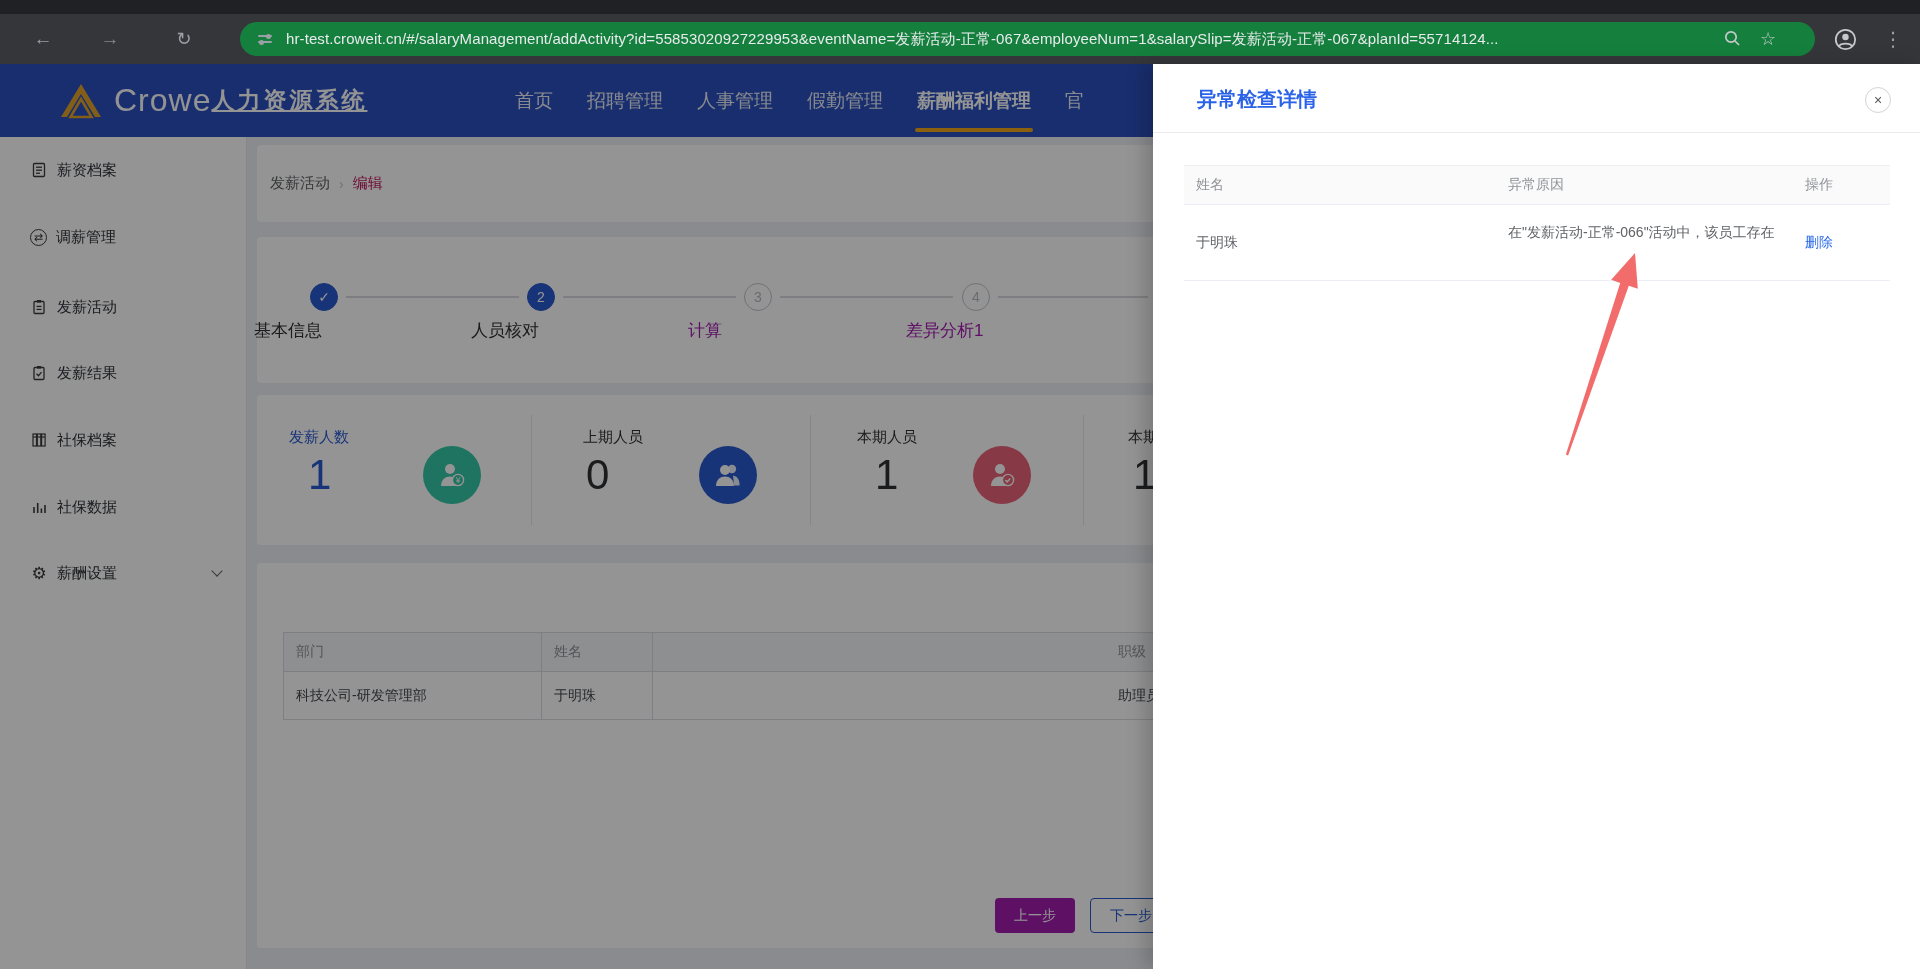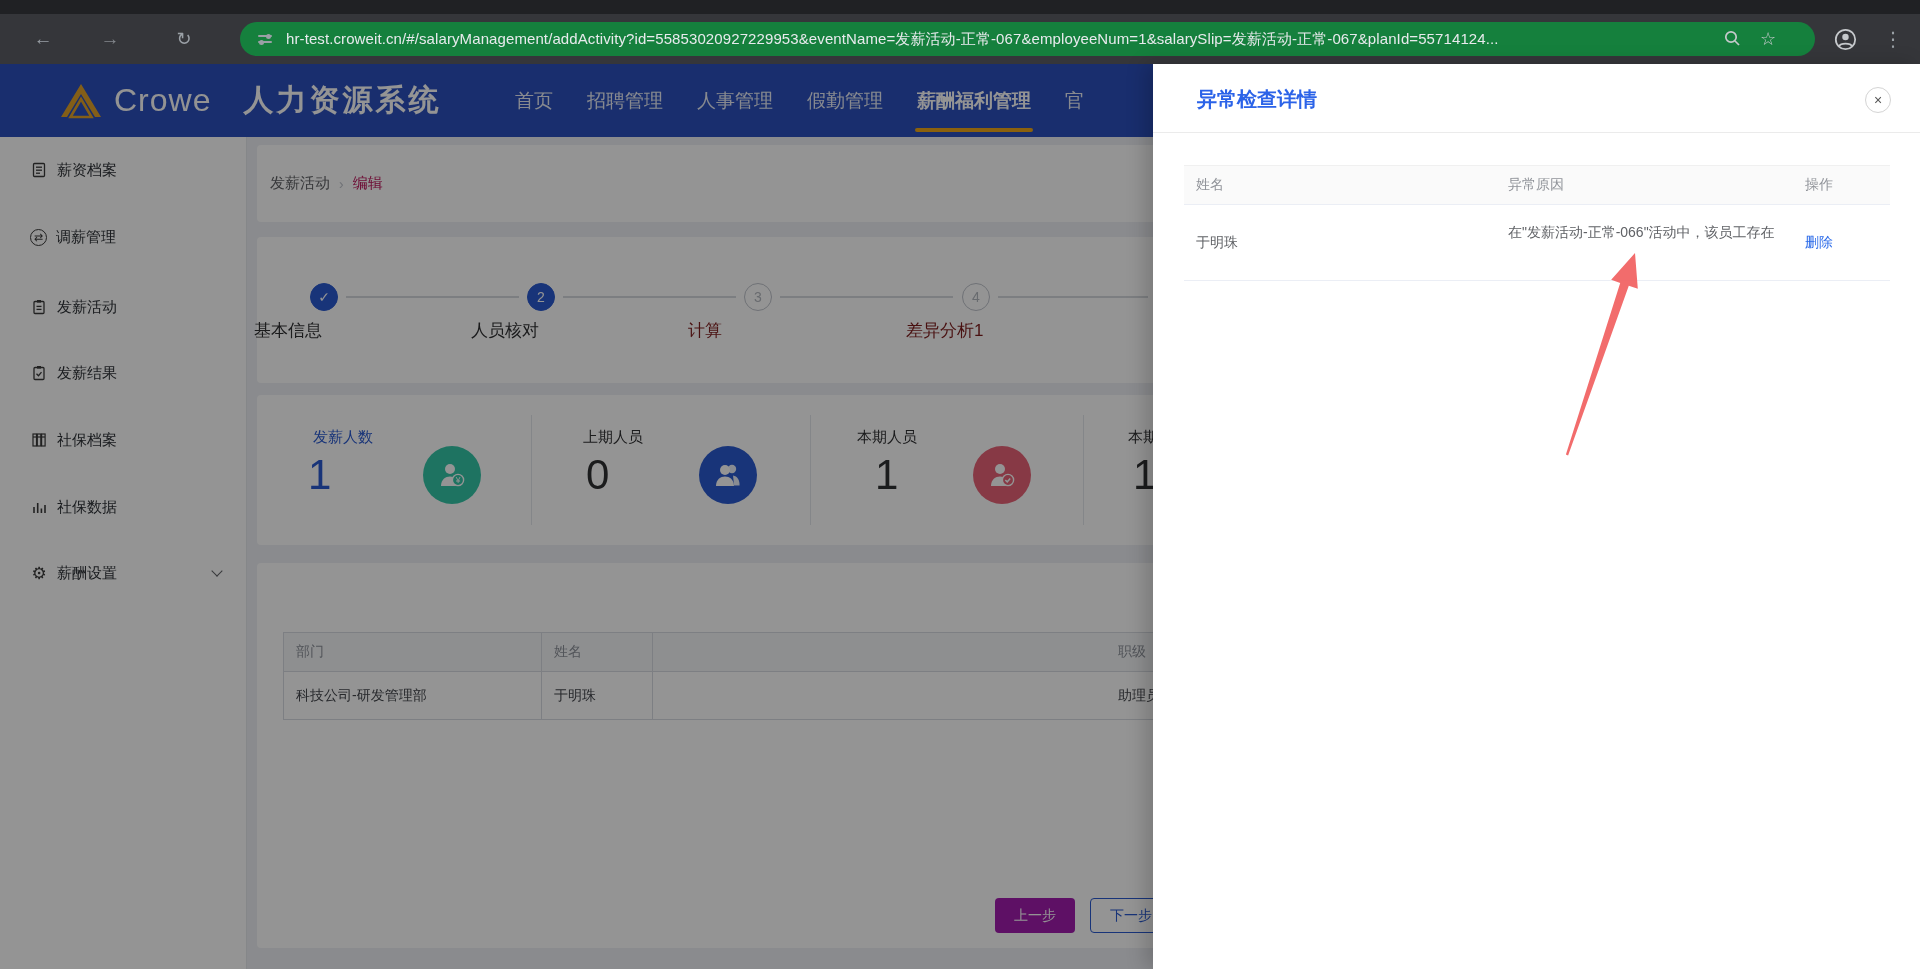--- a/index.html
+++ b/index.html
@@ -23,21 +23,21 @@
   .tune b { position:absolute; width:5px; height:5px; border-radius:50%; background:#9aa0a6; }
   .tune b:nth-child(3){ left:8px; top:0.5px; } .tune b:nth-child(4){ left:1px; top:6.5px; }
 
   
   #app { position:absolute; left:0; top:64px; width:1920px; height:905px; background:#eef0f4; }
 
   
   #appheader { position:absolute; left:0; top:0; width:1920px; height:73px; background:#2b50bd; }
   #brand { position:absolute; left:58px; top:0; height:73px; display:flex; align-items:center; }
   #brand-name { color:#fdfdfd; font-size:32px; letter-spacing:1px; margin-left:10px; font-weight:400; }
-  #brand-suffix { color:#ffffff; font-size:30px; font-weight:700; letter-spacing:3px; margin-left:32px; }
+  #brand-suffix { color:#ffffff; font-size:23px; font-weight:700; letter-spacing:3px; margin-left:0;text-decoration:underline; }
   #mainnav { position:absolute; left:515px; top:0; height:73px; display:flex; gap:34px; }
   .nav-item { position:relative; height:73px; display:flex; align-items:center; color:#e9ecf7;
     font-size:19px; cursor:pointer; white-space:nowrap; }
   .nav-item.active { color:#ffffff; font-weight:700; }
   .nav-item.active::after { content:''; position:absolute; left:-2px; right:-2px; bottom:5px;
     height:4px; background:#f0a818; border-radius:2px; }
 
   
   #sidebar { position:absolute; left:0; top:73px; width:247px; height:832px; background:#ffffff;
     border-right:1px solid #e6e8ec; }
@@ -54,21 +54,21 @@
   
   #crumbs { position:absolute; left:13px; top:29px; display:flex; align-items:center; font-size:15px; }
   #crumbs .sep { color:#c0c4cc; margin:0 9px; font-size:14px; }
 
   
   .step-circle { position:absolute; top:46px; width:28px; height:28px; border-radius:50%;
     display:flex; align-items:center; justify-content:center; font-size:14px; }
   .step-circle.done, .step-circle.current { background:#2a5ad0; color:#fff; border:1px solid #2a5ad0; }
   .step-circle.pending { background:#fff; color:#b4b8bf; border:1px solid #c0c4cc; }
   .step-label { position:absolute; top:82px; width:140px; text-align:left; font-size:17px; color:#303133; }
-  .step-label.pending { color:#7f1d1d; }
+  .step-label.pending { color:#a21caf; }
   .connector { position:absolute; top:59px; height:2px; background:#d6d9df; }
 
   
   .stat-label { position:absolute; top:33px; font-size:15px; color:#303133; }
   .stat-value { position:absolute; top:56px; font-size:42px; color:#303133; }
   .stat-icon { position:absolute; top:51px; width:58px; height:58px; border-radius:50%;
     display:flex; align-items:center; justify-content:center; }
   .stat-div { position:absolute; top:20px; height:110px; width:1px; background:#e4e7ed; }
   .blue-txt { color:#2a5ad0 !important; }
 
@@ -241,21 +241,21 @@
     <div class="connector" style="left:523px;width:173px;"></div>
     <div class="step-circle pending" style="left:705px;">4</div>
     <div class="connector" style="left:741px;width:150px;"></div>
     <div class="step-label" style="left:-3px;">基本信息</div>
     <div class="step-label" style="left:214px;">人员核对</div>
     <div class="step-label pending" style="left:431px;">计算</div>
     <div class="step-label pending" style="left:649px;">差异分析1</div>
   </div>
 
   <div class="card" style="top:331px;height:150px;">
-    <div class="stat-label blue-txt" style="left:56px;">发薪人数</div>
+    <div class="stat-label blue-txt" style="left:32px;">发薪人数</div>
     <div class="stat-value blue-txt" style="left:51px;">1</div>
     <div class="stat-icon" style="left:166px;background:#35c6a8;">
       <svg width="30" height="30" viewBox="0 0 30 30">
           <circle cx="13" cy="9" r="5" fill="#fff"></circle>
         <path d="M4 26c0-6.5 4.5-9.5 9-9.5s9 3 9 9.5z" fill="#fff"></path>
         <circle cx="21" cy="20" r="5.6" fill="#35c6a8" stroke="#fff" stroke-width="1.4"></circle>
         <text x="21" y="23" font-size="8.5" fill="#fff" text-anchor="middle" font-family="Liberation Sans, sans-serif">¥</text>
         </svg>
     </div>
     <div class="stat-div" style="left:274px;"></div>

